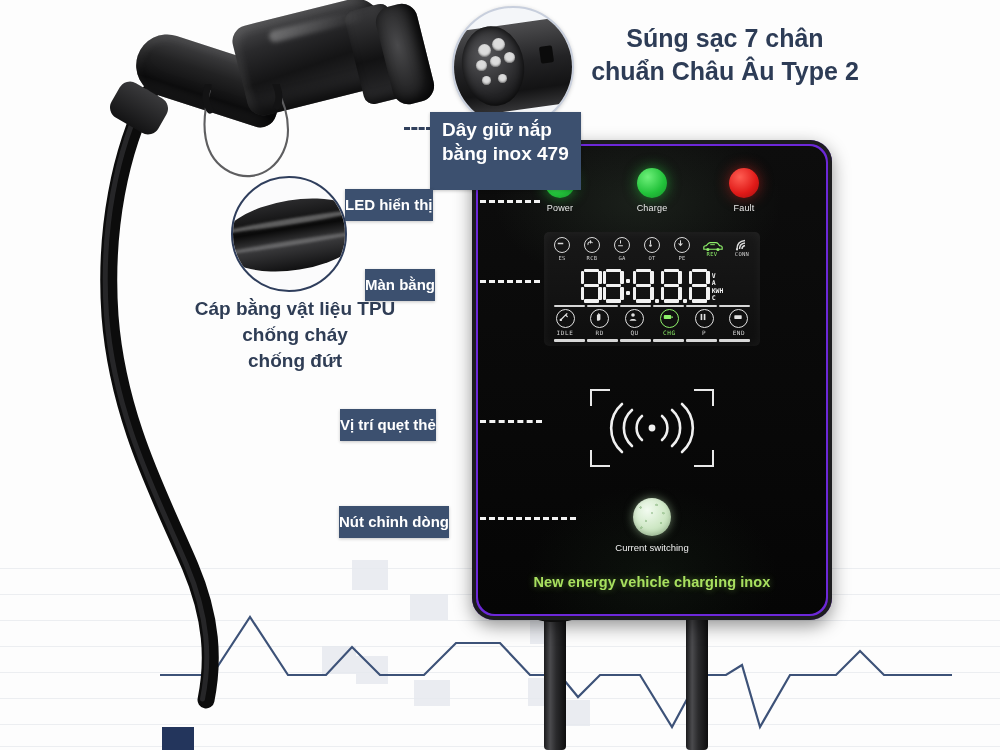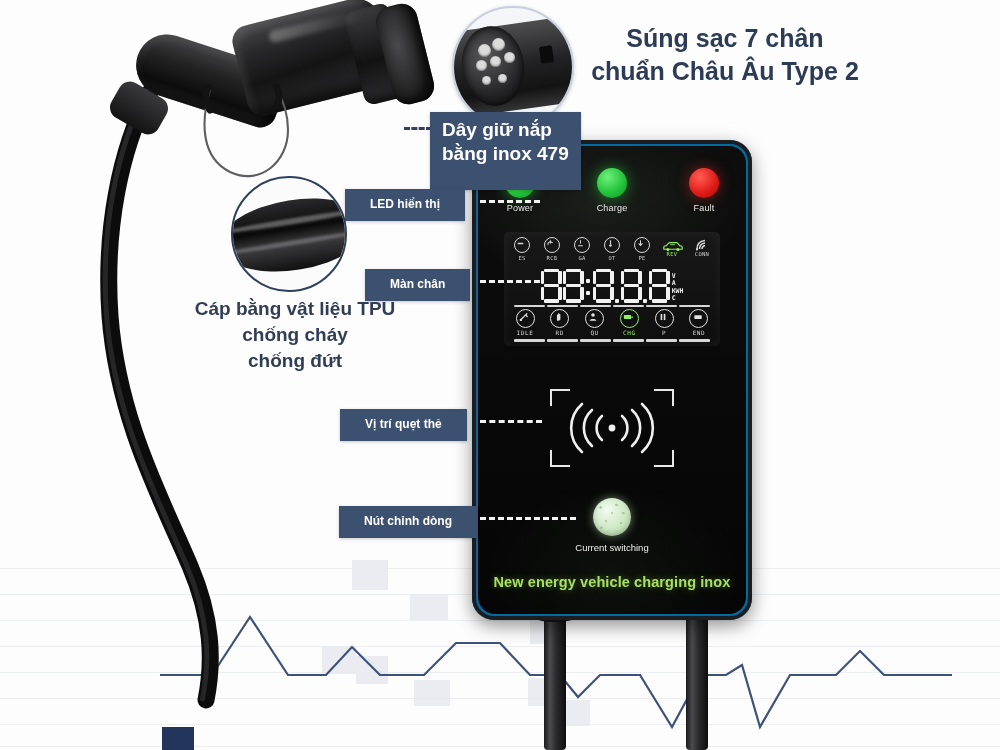--- a/index.html
+++ b/index.html
@@ -68,23 +68,23 @@
   
   .cable-circle{position:absolute;left:231px;top:176px;width:112px;height:112px;border-radius:50%;
     overflow:hidden;border:2px solid #2f3e5c;background:#fbfbfc;}
   .cc-band{position:absolute;left:-14px;width:150px;border-radius:50%;}
 
   
   .pole{position:absolute;background:linear-gradient(90deg,#1a1a1c,#4b4b4e 28%,#2b2b2d 55%,#0e0e0f 100%);
     border-radius:4px;}
   .pole-cap{position:absolute;background:linear-gradient(180deg,#3a3a3c,#131314);border-radius:50%;}
 
-  .charger{position:absolute;left:472px;top:140px;width:280px;height:480px;
-    background:#0369a1;border-radius:22px;
-    box-shadow:0 6px 18px rgba(0,0,0,.42), inset 0 0 0 4px #1d1d1f;}
+  .charger{position:absolute;left:472px;top:140px;width:332px;height:480px;
+    background:#6d28d9;border-radius:22px;
+    box-shadow:0 6px 18px rgba(0,0,0,.42), inset 0 0 0 4px #1d1d1f;padding-left:28px;}
   .charger-face{position:absolute;left:6px;top:6px;right:6px;bottom:6px;border-radius:17px;
     background:
       radial-gradient(ellipse 200px 120px at 46% 12%, rgba(60,78,60,.30), rgba(0,0,0,0) 72%),
       radial-gradient(ellipse 180px 130px at 50% 92%, rgba(36,60,36,.22), rgba(0,0,0,0) 70%),
       linear-gradient(180deg,#0d0d0d,#050505);
     overflow:hidden;}
 
   .led-row{position:absolute;left:0;top:22px;width:100%;display:flex;justify-content:center;gap:48px;}
   .led-wrap{width:44px;text-align:center;}
   .led{width:30px;height:30px;border-radius:50%;margin:0 auto 5px;}
@@ -154,21 +154,21 @@
                radial-gradient(circle at 80% 40%, rgba(120,170,110,.45) 0 1.2px, transparent 1.4px),
                radial-gradient(circle at 22% 78%, rgba(120,170,110,.45) 0 1.2px, transparent 1.4px);}
   .cs-lab{color:#efefef;font-size:9.5px;}
 
   .brandline{position:absolute;left:0;bottom:24px;width:100%;text-align:center;
     color:#a8e05f;font-size:14.5px;font-weight:bold;letter-spacing:.1px;
     text-shadow:0 0 7px rgba(150,220,80,.45);}
 
   
   .callout{position:absolute;background:#3c506f;color:#fff;font-weight:bold;
-    padding:5px 25px 6px;font-size:12px;line-height:21px;white-space:nowrap;
+    padding:5px 0 6px;font-size:15px;line-height:21px;white-space:nowrap;
     box-shadow:0 1px 3px rgba(0,0,0,.22);}
   .callout.two{font-size:19px;line-height:24px;padding:6px 12px 24px;}
   .dash{position:absolute;height:0;border-top:3px dashed #f2f2f2;}
   .dash.dark{border-top-color:#31405c;}
 
   .title{position:absolute;left:560px;top:22px;width:330px;text-align:center;
     color:#2d3c56;font-weight:bold;font-size:25px;line-height:33px;}
 
   .tpu-text{position:absolute;left:170px;top:296px;width:250px;text-align:center;
     color:#2f3d55;font-weight:bold;font-size:19px;line-height:26px;}
@@ -509,21 +509,21 @@
     <div>Dây giữ nắp</div>
     <div>bằng inox 479</div>
   </div>
 
   <div class="callout" style="left:345px;top:189px;">
     <span>LED hiển thị</span>
   </div>
   <span class="dash" style="left:480px;top:200px;width:60px;"></span>
 
   <div class="callout" style="left:365px;top:269px;">
-    <span>Màn chân</span>
+    <span>Màn bằng</span>
   </div>
   <span class="dash" style="left:480px;top:280px;width:60px;"></span>
 
   <div class="callout" style="left:340px;top:409px;">
     <span>Vị trí quẹt thẻ</span>
   </div>
   <span class="dash" style="left:480px;top:420px;width:62px;"></span>
 
   <div class="callout" style="left:339px;top:506px;">
     <span>Nút chỉnh dòng</span>

